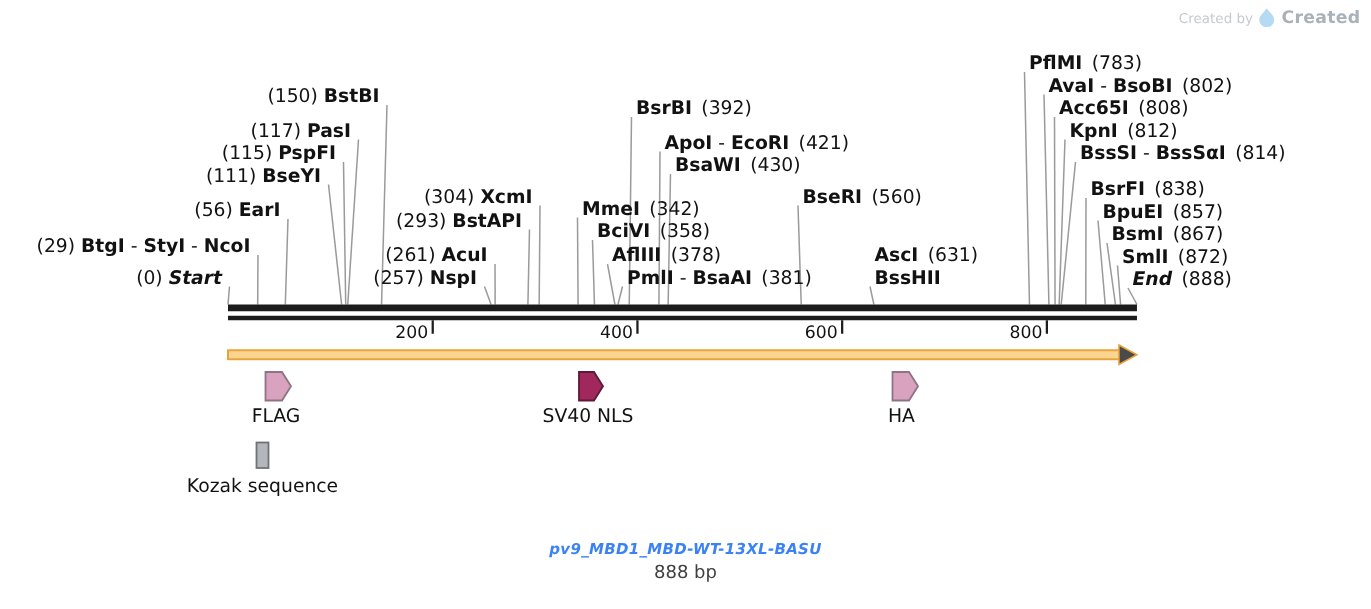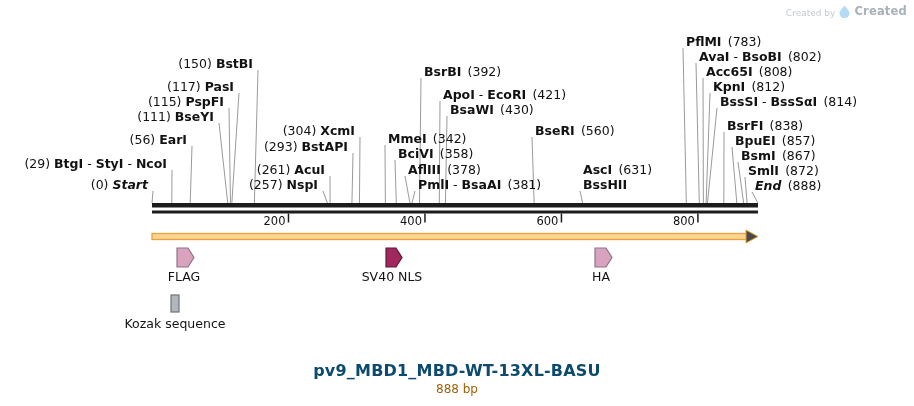--- a/index.html
+++ b/index.html
@@ -8,22 +8,22 @@
   .watermark{position:absolute;top:4px;right:7px;display:flex;align-items:flex-end;gap:4px;}
   .watermark .created{font-size:9px;color:#c6cbd1;}
   .watermark .brand{font-size:11.5px;color:#a9b1b9;font-weight:600;letter-spacing:.2px;}
   svg text{fill:#121212;}
   text.site{font-size:12.5px;}
   text.site tspan.b{font-weight:bold;}
   text.site tspan.i{font-style:italic;}
   text.tick{font-size:11.5px;}
   text.feat{font-size:12.5px;}
   .title-block{position:absolute;left:0;top:361px;width:100%;text-align:center;}
-  .map-title{font-size:16px;font-weight:bold;color:#0c4a6e;letter-spacing:.2px;}
-  .map-bp{font-size:12px;color:#a16207;margin-top:2px;}
+  .map-title{font-size:10px;font-weight:bold;color:#3b82f6;letter-spacing:.2px;font-style:italic;}
+  .map-bp{font-size:12px;color:#404040;margin-top:2px;}
 </style>
 </head>
 <body>
 
 <div class="canvas">
 
   <div class="watermark">
     <span class="created">Created by</span>
     <svg width="11" height="13" viewBox="0 0 11 13">
       <path d="M5.5 0.5 C8 4 10.5 5.6 10.5 8.2 a5 5 0 0 1 -10 0 C0.5 5.6 3 4 5.5 0.5 Z" fill="#b5daf4"></path>

